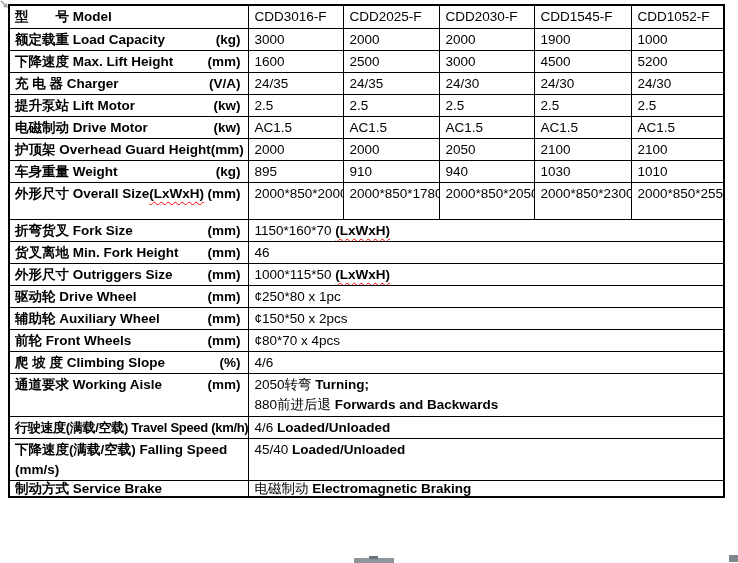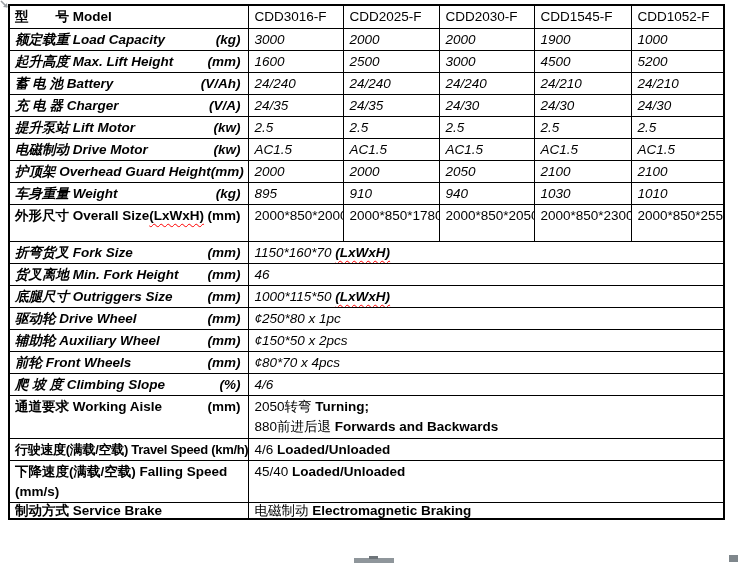--- a/index.html
+++ b/index.html
@@ -2,21 +2,21 @@
 <html><head>
 <meta charset="utf-8">
 <style>
   html,body{margin:0;padding:0;background:#fff;}
   .page{position:relative;width:738px;height:563px;background:#ffffff;overflow:hidden;
         font-family:"Liberation Sans","DejaVu Sans",sans-serif;color:#000;}
   table.spec{position:absolute;left:8px;top:4px;width:715px;border-collapse:collapse;
              table-layout:fixed;border:2px solid #000;}
   td{border:1px solid #000;padding:1px 4px 0 5px;vertical-align:top;line-height:20px;
      font-size:13.5px;overflow:hidden;white-space:nowrap;}
-  tr.h23{height:23px;} tr.h22{height:22px;font-style:italic;} tr.h37{height:37px;margin-top:44px;} tr.h43{height:43px;}
+  tr.h23{height:23px;} tr.h22{height:22px;} tr.h37{height:37px;margin-top:44px;} tr.h43{height:43px;}
   tr.h42{height:42px;} tr.h21{height:21px;} tr.h16{height:16px;}
   tr.h16 td{line-height:14px;}
   .lr{display:flex;align-items:flex-start;}
   .lt{font-weight:bold;}
   .tight{letter-spacing:-0.3px;font-size:13px;}
   .unit{font-weight:bold;margin-left:auto;padding-right:3px;}
   .l2{font-weight:bold;}
   td.v{padding-left:6px;}
   .vb{font-weight:bold;}
   .sq{font-weight:bold;text-decoration:underline wavy #ff0000;
@@ -71,44 +71,31 @@
       <td class="v">3000</td>
       <td class="v">2000</td>
       <td class="v">2000</td>
       <td class="v">1900</td>
       <td class="v">1000</td>
     </tr>
 
     <tr class="h22">
       <td class="lc">
         <div class="lr">
-              <span class="lt">起升高度 Max. Lift Height</span>
+              <span class="lt">下降速度 Max. Lift Height</span>
               <span class="unit">(mm)</span>
             </div>
       </td>
       <td class="v">1600</td>
       <td class="v">2500</td>
       <td class="v">3000</td>
       <td class="v">4500</td>
       <td class="v">5200</td>
     </tr>
 
-    <tr class="h22">
-      <td class="lc">
-        <div class="lr">
-              <span class="lt">蓄 电 池 Battery</span>
-              <span class="unit">(V/Ah)</span>
-            </div>
-      </td>
-      <td class="v">24/240</td>
-      <td class="v">24/240</td>
-      <td class="v">24/240</td>
-      <td class="v">24/210</td>
-      <td class="v">24/210</td>
-    </tr>
 
     <tr class="h22">
       <td class="lc">
         <div class="lr">
               <span class="lt">充 电 器 Charger</span>
               <span class="unit">(V/A)</span>
             </div>
       </td>
       <td class="v">24/35</td>
       <td class="v">24/35</td>
@@ -208,21 +195,21 @@
             </div>
       </td>
       <td class="v" colspan="5">
         <div class="vl"><span>46</span><span class="vb"></span><span class="sq"></span></div>
       </td>
     </tr>
 
     <tr class="h22">
       <td class="lc">
         <div class="lr">
-              <span class="lt">底腿尺寸 Outriggers Size</span>
+              <span class="lt">外形尺寸 Outriggers Size</span>
               <span class="unit">(mm)</span>
             </div>
       </td>
       <td class="v" colspan="5">
         <div class="vl"><span>1000*115*50 </span><span class="vb"></span><span class="sq">(LxWxH)</span></div>
       </td>
     </tr>
 
     <tr class="h22">
       <td class="lc">

